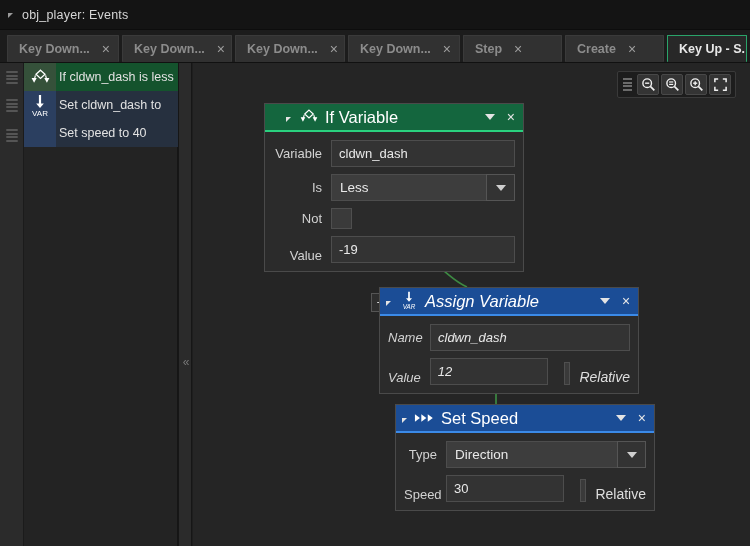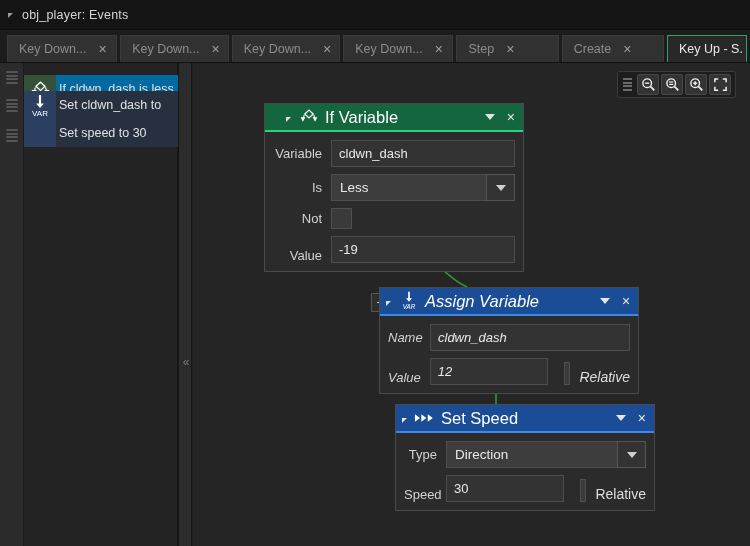--- a/index.html
+++ b/index.html
@@ -48,21 +48,21 @@
     border: 1px solid #3a3a3a;
     border-bottom: none;
     display: flex; align-items: center;
     padding: 0 6px 0 11px;
     margin-right: 3px;
     color: #8c8c8c;
     font-size: 12.5px;
     white-space: nowrap;
     border-radius: 1px;
   }
-  .tab .tab-label { margin-right: 10px; }
+  .tab .tab-label { margin-right: 10px; font-weight: bold; }
   .tab .tab-close {
     color: #9e9e9e; font-size: 14px; line-height: 1;
     padding: 0 2px;
   }
   .tab.active {
     background: #282828;
     border: 1px solid #2aa46a;
     border-bottom: none;
     color: #e8e8e8;
     padding-right: 10px;
@@ -99,21 +99,21 @@
   .act-icon {
     width: 32px; height: 28px;
     display:flex; align-items:center; justify-content:center;
     flex: 0 0 32px;
   }
   .act-label {
     color: #e2e2e2; font-size: 12.5px;
     white-space: nowrap; overflow: hidden;
     padding-left: 3px;
   }
-  .row-if { top: 0; background: #0369a1; margin-top: 12px; }
+  .row-if { top: 0; background: #14532d; }
   .row-if .act-icon { background: #35513a; }
   .row-var { top: 28px; background: #26303f; }
   .row-var .act-icon { background: #2b3f60; }
   .row-spd { top: 56px; background: #26303f; }
   .row-spd .act-icon { background: #2b3f60; }
 
   
   .splitter {
     position: absolute; left:178px; top:63px; width:14px; height:483px;
     background: #2b2b2b;
@@ -314,21 +314,21 @@
           <path d="M13 3 L13 13" stroke="#ffffff" stroke-width="2.2"></path>
           <path d="M9.2 11.5 L13 16 L16.8 11.5 Z" fill="#ffffff"></path>
           <text x="13" y="24" font-size="8" fill="#ffffff" text-anchor="middle" font-family="Liberation Sans, sans-serif">VAR</text>
         </svg>
       </div>
       <div class="act-label">Set cldwn_dash to</div>
     </div>
 
     <div class="act-row row-spd">
       <div class="act-icon"></div>
-      <div class="act-label">Set speed to 30</div>
+      <div class="act-label">Set speed to 40</div>
     </div>
   </div>
 
   <div class="splitter">
     <div class="chev">«</div>
   </div>
 
   <div class="canvas">
 
     <svg class="links">

